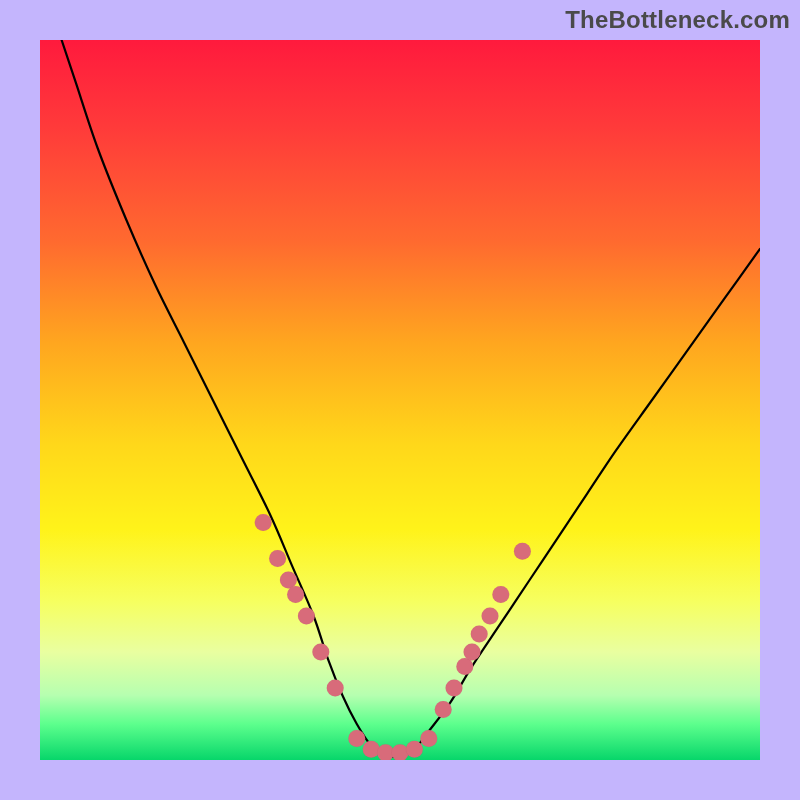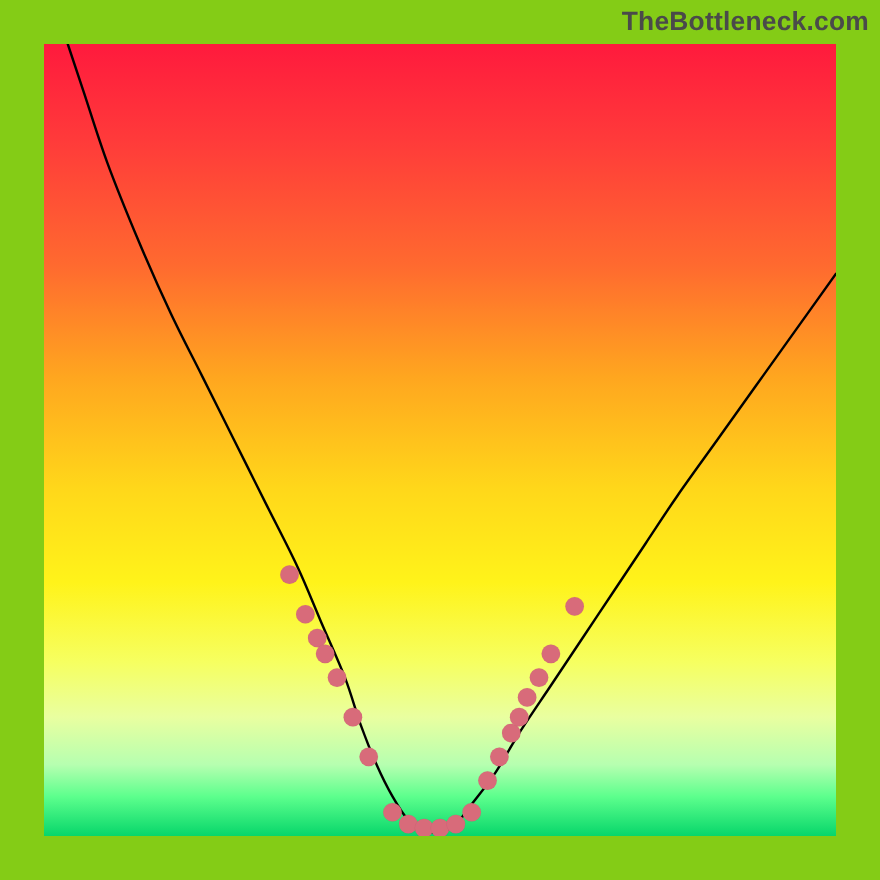--- a/index.html
+++ b/index.html
@@ -1,21 +1,21 @@
 <!DOCTYPE html>
 <html><head>
 <meta charset="utf-8">
 <style>
   * { margin: 0; padding: 0; box-sizing: border-box; }
   html, body { width: 800px; height: 800px; overflow: hidden; background: #000; }
   .stage {
     position: relative;
     width: 800px;
     height: 800px;
-    background: #84cc16;
+    background: #c4b5fd;
   }
   .watermark {
     position: absolute;
     top: 6px;
     right: 10px;
     font-family: Arial, Helvetica, sans-serif;
     font-size: 24px;
     font-weight: 600;
     color: #4a4a4a;
     letter-spacing: 0.2px;

